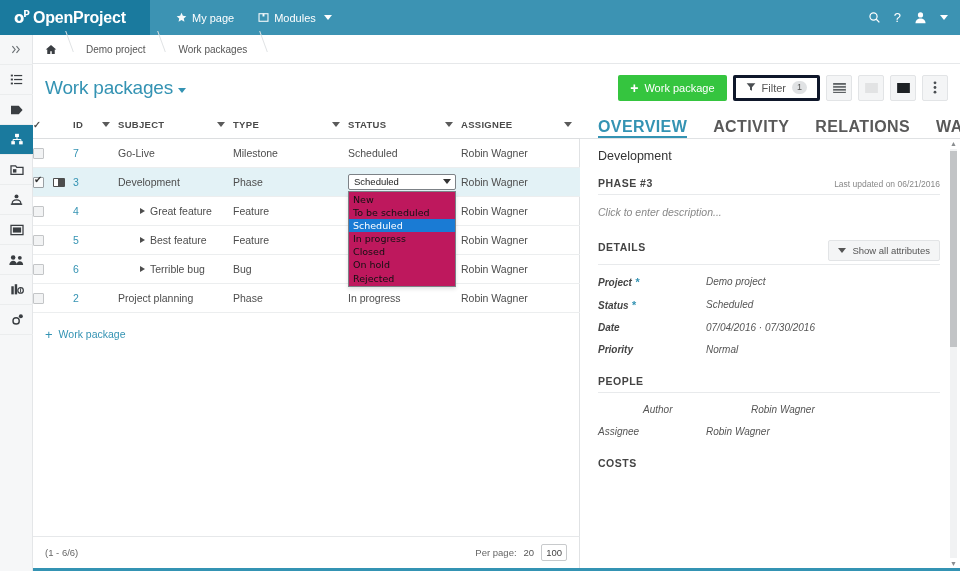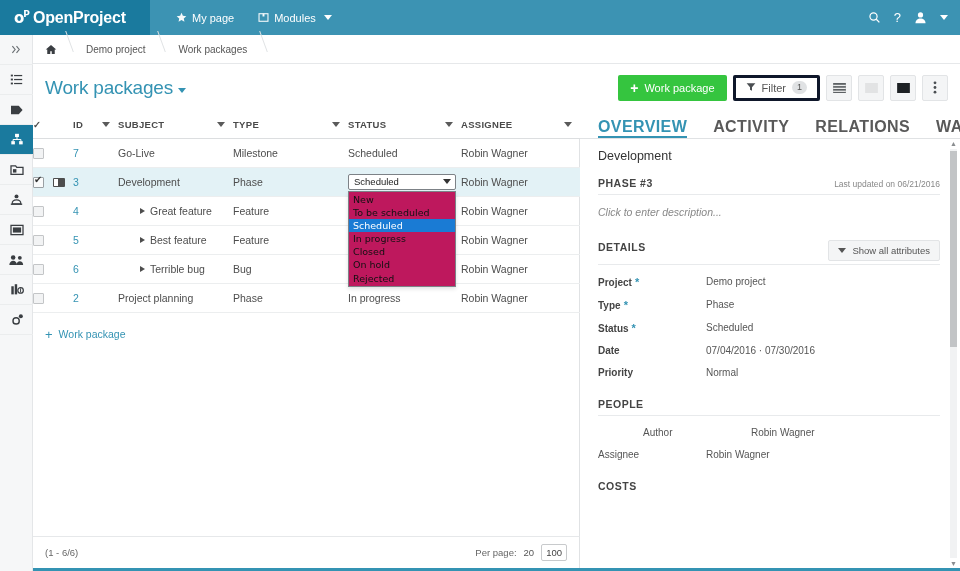--- a/index.html
+++ b/index.html
@@ -311,21 +311,21 @@
     display: flex; align-items: center; gap: 6px;
     background: #f4f5f6; border: 1px solid #e2e4e6; border-radius: 2px;
     font-size: 9.5px; color: #555; padding: 4px 9px; cursor: pointer;
     position: relative; top: 2px;
   }
   .chev-d {
     width: 0; height: 0;
     border-left: 4px solid transparent; border-right: 4px solid transparent;
     border-top: 5px solid #555;
   }
-  .attr-row { display: flex; margin-top: 11px; font-size: 10px; }
+  .attr-row { display: flex; margin-top: 11px; font-size: 10px; font-style: italic; }
   .attr-label { width: 108px; font-weight: bold; color: #444; }
   .attr-label .req { color: #3493b3; font-size: 11px; }
   .attr-value { color: #555; }
   .dp-scrollbar {
     position: absolute; right: 2px; top: 0;
     width: 9px; height: 100%;
   }
   .dp-sb-track { position:absolute; left:1px; top:10px; bottom:10px; width:7px; background:#f1f2f3; }
   .dp-sb-thumb {
     position: absolute; left: 1px; top: 12px;
@@ -718,24 +718,20 @@
           <span>Show all attributes</span>
         </span>
       </div>
 
       <div style="margin-top:3px;">
         <div class="attr-row">
           <div class="attr-label"><span>Project</span><span class="req">&nbsp;*</span></div>
           <div class="attr-value">Demo project</div>
         </div>
         <div class="attr-row">
-          <div class="attr-label"><span>Type</span><span class="req">&nbsp;*</span></div>
-          <div class="attr-value">Phase</div>
-        </div>
-        <div class="attr-row">
           <div class="attr-label"><span>Status</span><span class="req">&nbsp;*</span></div>
           <div class="attr-value">Scheduled</div>
         </div>
         <div class="attr-row">
           <div class="attr-label">Date</div>
           <div class="attr-value">07/04/2016  ·  07/30/2016</div>
         </div>
         <div class="attr-row">
           <div class="attr-label">Priority</div>
           <div class="attr-value">Normal</div>

